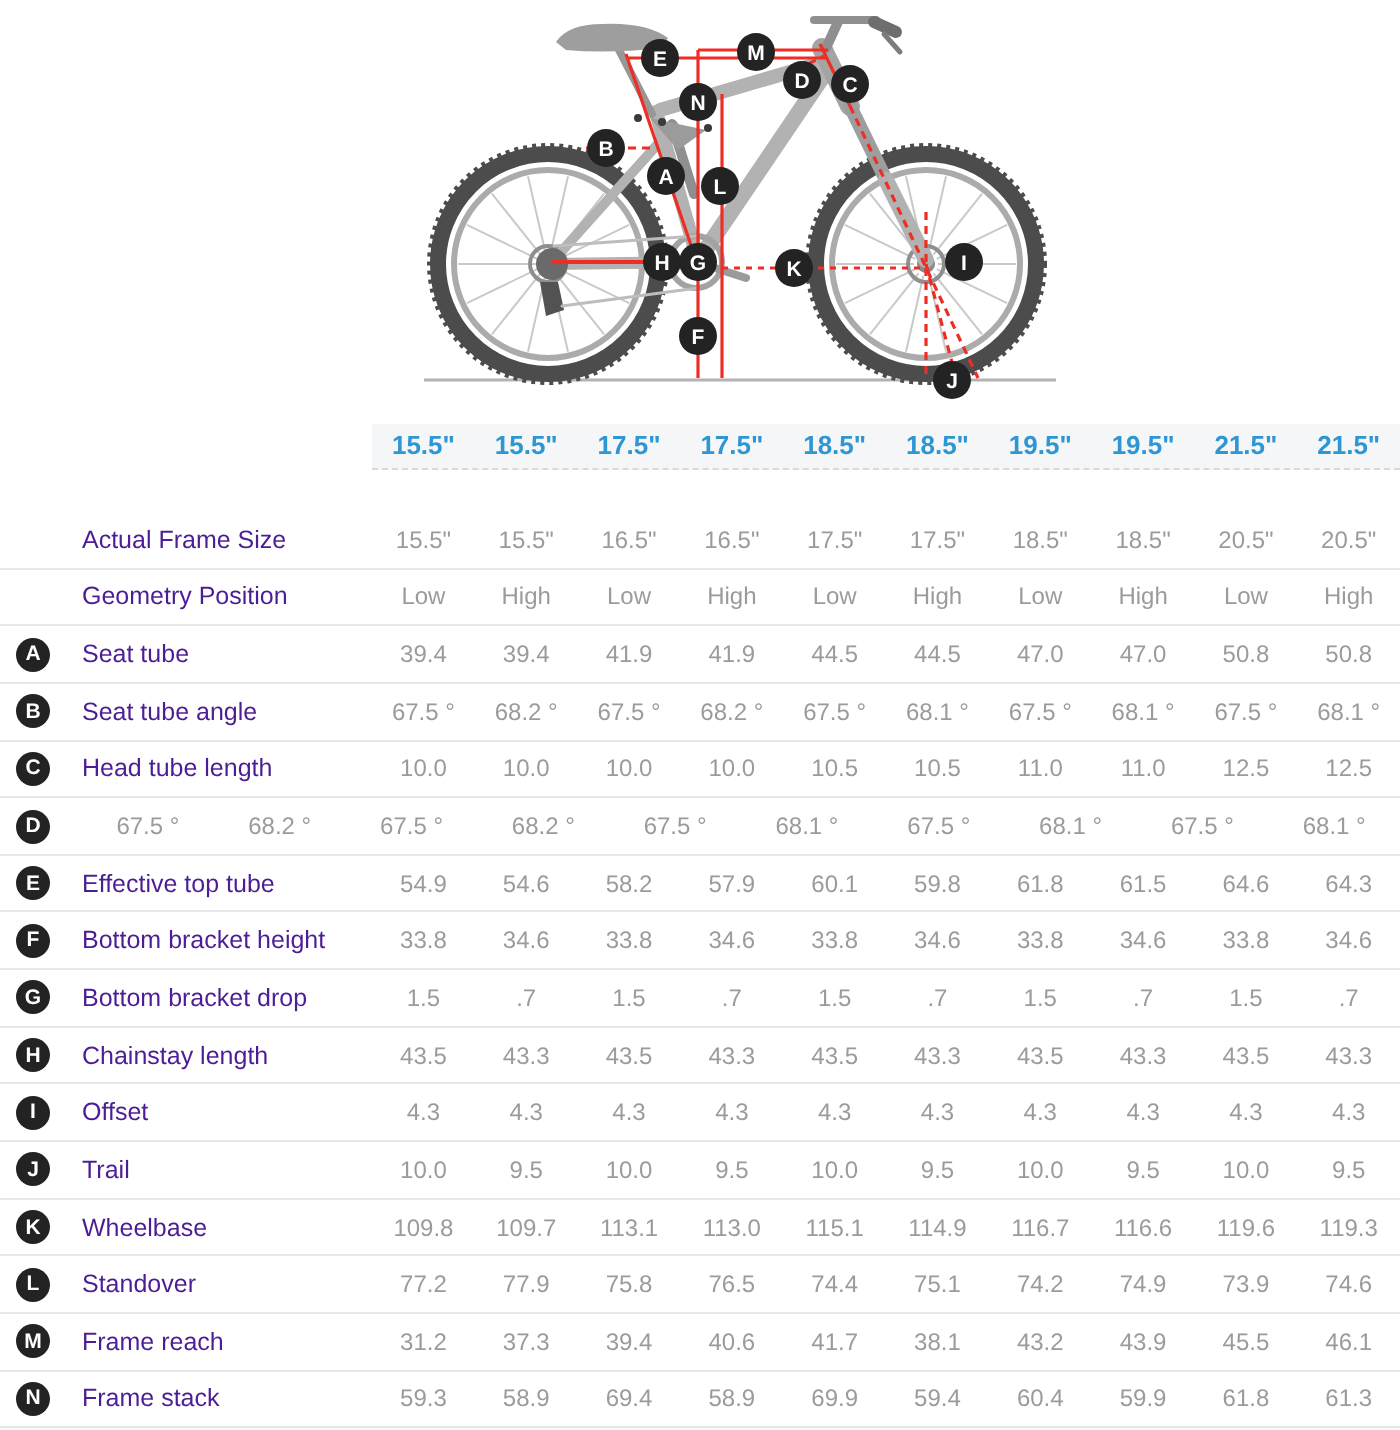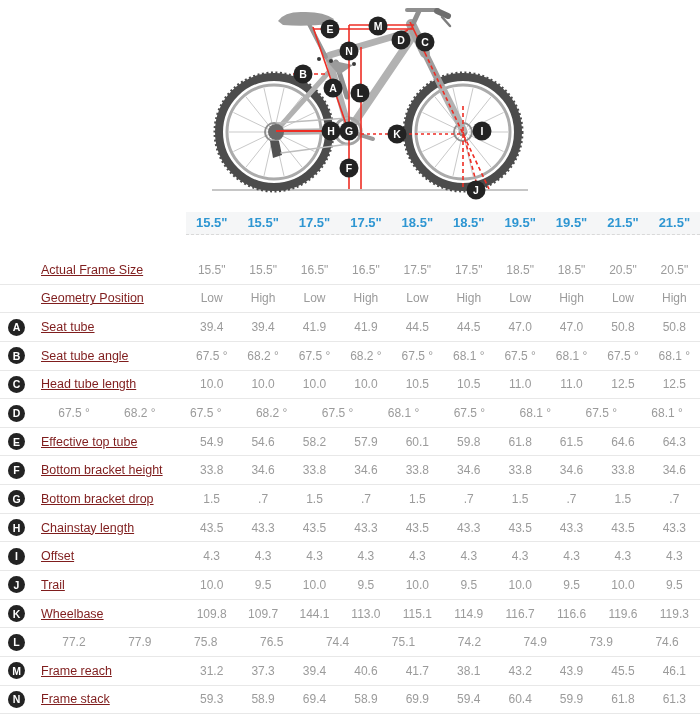--- a/index.html
+++ b/index.html
@@ -7,21 +7,21 @@
         font-family:"Liberation Sans",sans-serif;background:#fff;}
   .bike-svg{position:absolute;top:0;left:0;}
   .band{position:absolute;top:212px;left:186px;width:514px;height:23px;
         background:#f5f6f7;border-bottom:1px dashed #d9d9d9;display:flex;box-sizing:border-box;}
   .hcell{flex:1;text-align:center;line-height:22px;font-size:13px;font-weight:bold;color:#2e96d2;}
   .geo-table{position:absolute;top:256px;left:0;width:700px;}
   .trow{display:flex;align-items:center;height:28.65px;border-bottom:1px solid #e8e8e8;box-sizing:border-box;}
   .badge-col{width:41px;padding-left:8px;box-sizing:border-box;display:flex;align-items:center;}
   .badge{width:17px;height:17px;border-radius:50%;background:#232323;color:#fff;
          font-size:10.5px;font-weight:bold;display:flex;align-items:center;justify-content:center;}
-  .label-col{width:145px;font-size:12.5px;color:#7f1d1d;text-decoration:underline;}
+  .label-col{width:145px;font-size:12.5px;color:#4c1d95;}
   .vals{flex:1;display:flex;}
   .vcell{flex:1;text-align:center;font-size:12px;color:#9b9b9b;}
 </style>
 </head>
 <body>
 
 <div class="wrap">
 
   <svg class="bike-svg" width="700" height="210" viewBox="0 0 700 210">
 
@@ -406,34 +406,35 @@
         </div>
       </div>
       <div class="trow">
         <div class="badge-col">
           <div class="badge">K</div>
         </div>
         <div class="label-col">Wheelbase</div>
         <div class="vals">
           <div class="vcell">109.8</div>
           <div class="vcell">109.7</div>
-          <div class="vcell">144.1</div>
+          <div class="vcell">113.1</div>
           <div class="vcell">113.0</div>
           <div class="vcell">115.1</div>
           <div class="vcell">114.9</div>
           <div class="vcell">116.7</div>
           <div class="vcell">116.6</div>
           <div class="vcell">119.6</div>
           <div class="vcell">119.3</div>
         </div>
       </div>
       <div class="trow">
         <div class="badge-col">
           <div class="badge">L</div>
         </div>
+        <div class="label-col">Standover</div>
         <div class="vals">
           <div class="vcell">77.2</div>
           <div class="vcell">77.9</div>
           <div class="vcell">75.8</div>
           <div class="vcell">76.5</div>
           <div class="vcell">74.4</div>
           <div class="vcell">75.1</div>
           <div class="vcell">74.2</div>
           <div class="vcell">74.9</div>
           <div class="vcell">73.9</div>

